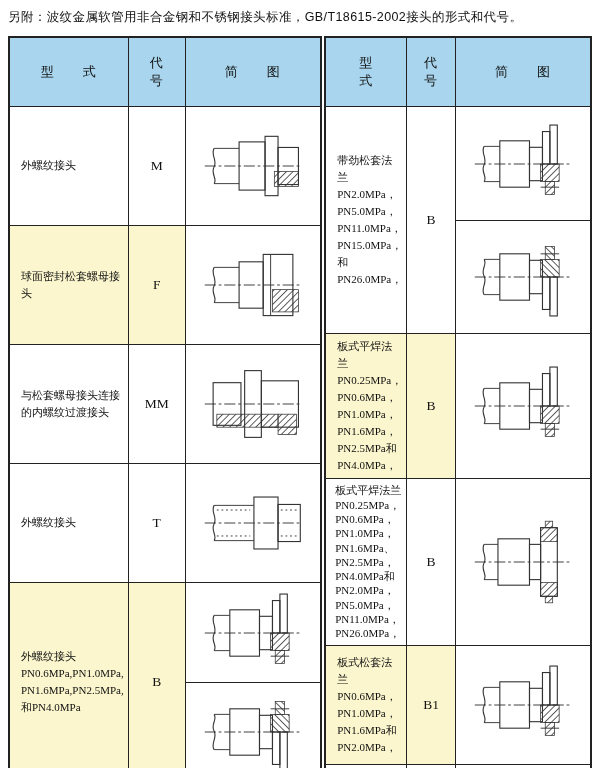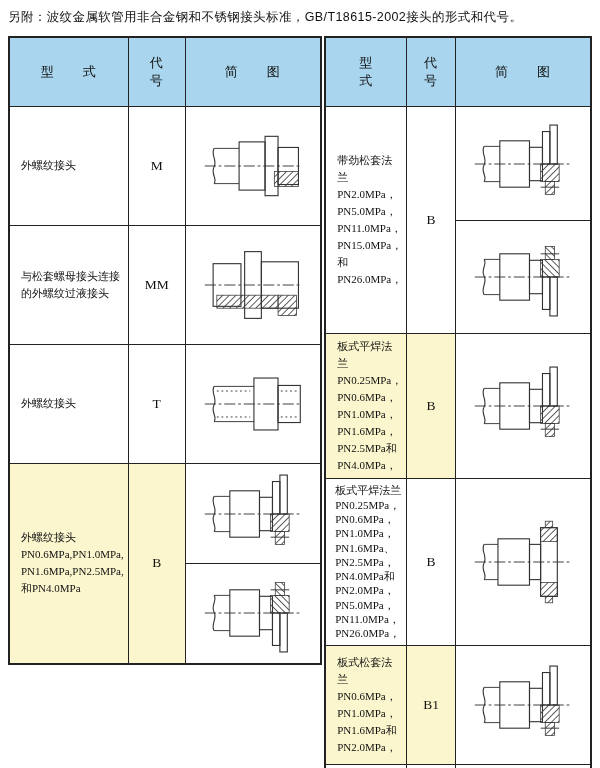--- a/index.html
+++ b/index.html
@@ -72,22 +72,45 @@
                 <line x1="13" y1="64" x2="40" y2="64" stroke="#333" stroke-width="1"></line>
                 <rect x="40" y="19" width="28" height="52" stroke="#333" stroke-width="1.2" fill="none"></rect>
                 <rect x="68" y="13" width="14" height="64" stroke="#333" stroke-width="1.2" fill="none"></rect>
                 <rect x="82" y="25" width="22" height="40" stroke="#333" stroke-width="1.2" fill="none"></rect>
                 <rect x="78" y="51" width="26" height="16" stroke="#333" stroke-width="0.8" fill="url(#h1)"></rect>
                 <line x1="3" y1="45" x2="107" y2="45" stroke="#333" stroke-width="1" stroke-dasharray="12 3 3 3"></line>
               </svg>
             </div>
           </td>
     </tr>
+    <tr style="height:95px" class="hl">
+      <td class="type">球面密封松套螺母接头</td>
+      <td class="code">F</td>
+      <td class="diag">
+            <div class="dwrap">
+              <svg width="102" height="86" viewBox="0 0 110 90">
+                <defs>
+                  <pattern id="h2" patternUnits="userSpaceOnUse" width="5" height="5" patternTransform="rotate(45)">
+                    <line x1="0" y1="0" x2="0" y2="5" stroke="#333" stroke-width="1.7"></line>
+                  </pattern>
+                </defs>
+                <path d="M13,26 C9,33 17,39 13,46 C9,53 17,59 13,64" stroke="#333" stroke-width="1.2" fill="none"></path>
+                <line x1="13" y1="26" x2="40" y2="26" stroke="#333" stroke-width="1"></line>
+                <line x1="13" y1="64" x2="40" y2="64" stroke="#333" stroke-width="1"></line>
+                <rect x="40" y="20" width="26" height="50" stroke="#333" stroke-width="1.2" fill="none"></rect>
+                <rect x="66" y="12" width="32" height="66" stroke="#333" stroke-width="1.2" fill="none"></rect>
+                <line x1="74" y1="12" x2="74" y2="78" stroke="#333" stroke-width="1"></line>
+                <rect x="76" y="50" width="28" height="24" stroke="#333" stroke-width="0.8" fill="url(#h2)"></rect>
+                <line x1="3" y1="45" x2="107" y2="45" stroke="#333" stroke-width="1" stroke-dasharray="12 3 3 3"></line>
+              </svg>
+            </div>
+          </td>
+    </tr>
     <tr style="height:103px">
-      <td class="type">与松套螺母接头连接的外螺纹过液接头</td>
+      <td class="type">与松套螺母接头连接的内螺纹过渡接头</td>
       <td class="code">MM</td>
       <td class="diag">
             <div class="dwrap">
               <svg width="102" height="86" viewBox="0 0 110 90">
                 <defs>
                   <pattern id="h3" patternUnits="userSpaceOnUse" width="5" height="5" patternTransform="rotate(45)">
                     <line x1="0" y1="0" x2="0" y2="5" stroke="#333" stroke-width="1.7"></line>
                   </pattern>
                 </defs>
                 <rect x="12" y="22" width="30" height="46" stroke="#333" stroke-width="1.2" fill="none"></rect>

